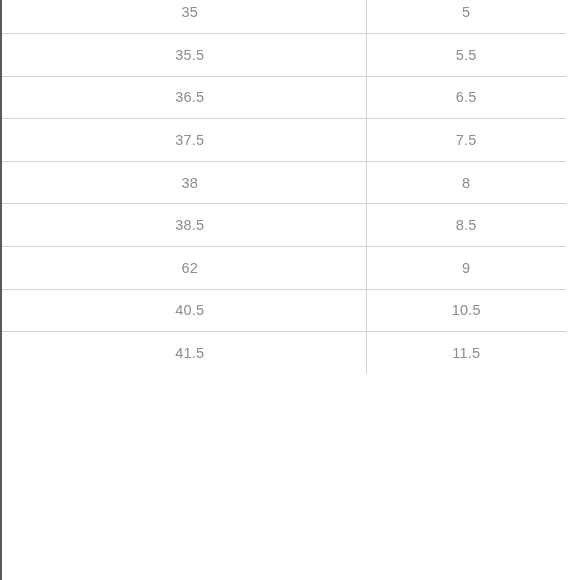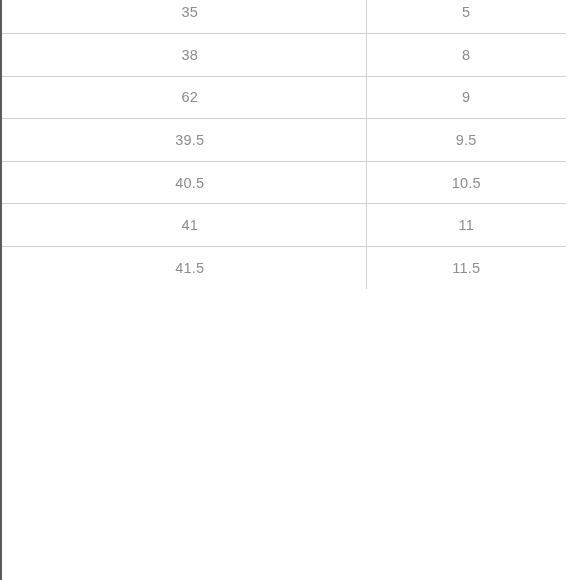--- a/index.html
+++ b/index.html
@@ -87,38 +87,46 @@
       <colgroup>
         <col class="col-eu">
         <col class="col-us">
       </colgroup>
       <tbody id="table-body">
           <tr>
             <td class="cell-eu">35</td>
             <td class="cell-us">5</td>
           </tr>
           <tr>
+            <td class="cell-eu">35.5</td>
+            <td class="cell-us">5.5</td>
+          </tr>
+          <tr>
+            <td class="cell-eu">36.5</td>
+            <td class="cell-us">6.5</td>
+          </tr>
+          <tr>
+            <td class="cell-eu">37.5</td>
+            <td class="cell-us">7.5</td>
+          </tr>
+          <tr>
             <td class="cell-eu">38</td>
             <td class="cell-us">8</td>
+          </tr>
+          <tr>
+            <td class="cell-eu">38.5</td>
+            <td class="cell-us">8.5</td>
           </tr>
           <tr>
             <td class="cell-eu">62</td>
             <td class="cell-us">9</td>
           </tr>
           <tr>
-            <td class="cell-eu">39.5</td>
-            <td class="cell-us">9.5</td>
-          </tr>
-          <tr>
             <td class="cell-eu">40.5</td>
             <td class="cell-us">10.5</td>
-          </tr>
-          <tr>
-            <td class="cell-eu">41</td>
-            <td class="cell-us">11</td>
           </tr>
           <tr>
             <td class="cell-eu">41.5</td>
             <td class="cell-us">11.5</td>
           </tr>
         </tbody>
     </table>
   </div>
 
 </div>

